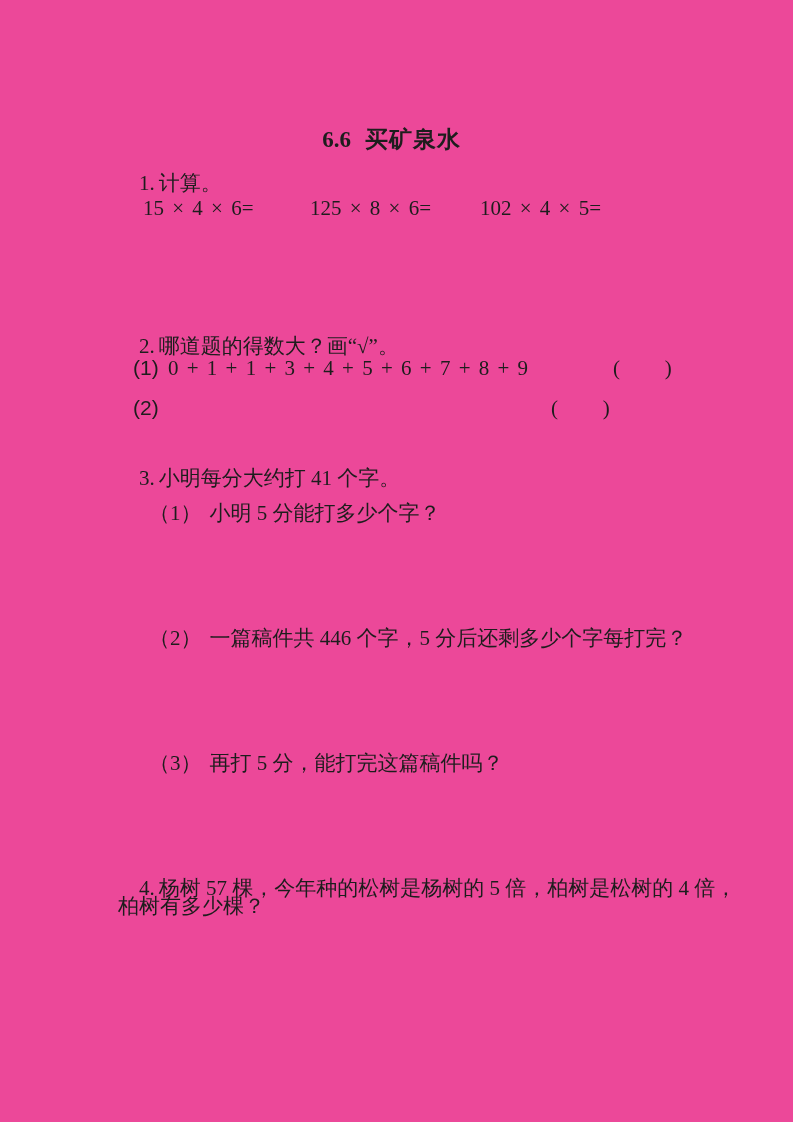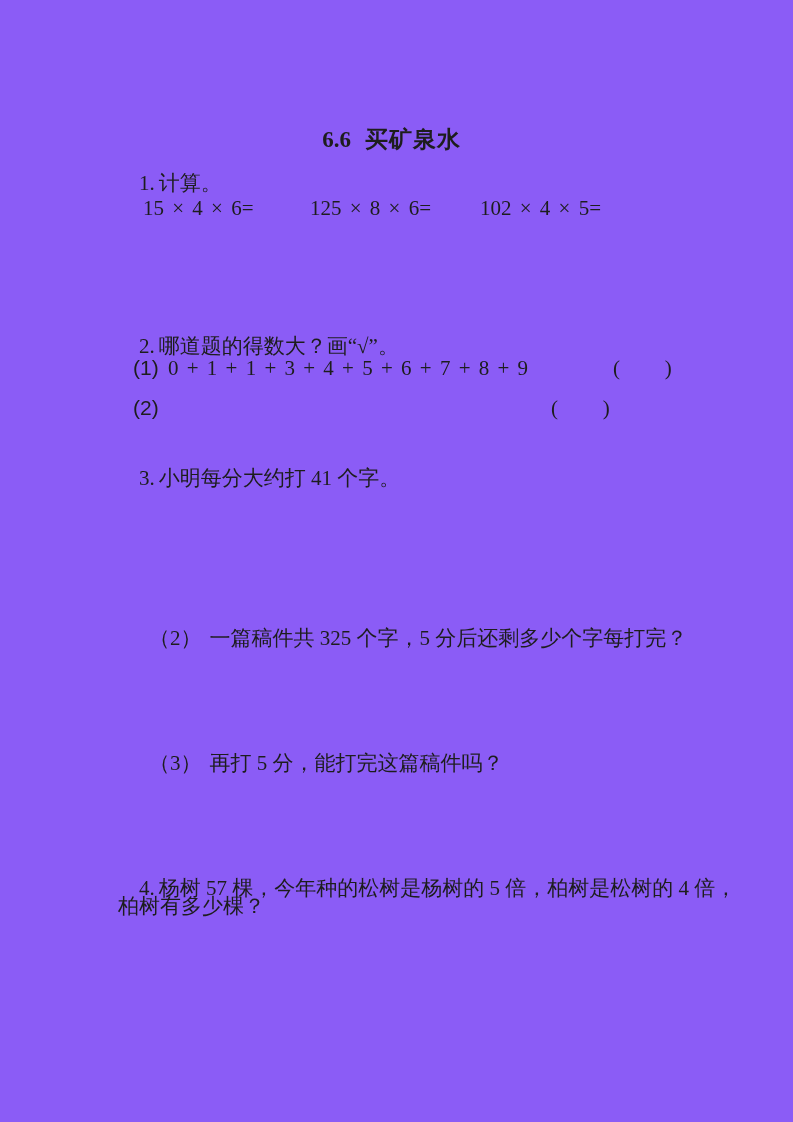--- a/index.html
+++ b/index.html
@@ -4,21 +4,21 @@
 <style>
   html, body {
     margin: 0;
     padding: 0;
     background: #ffffff;
   }
   .page {
     position: relative;
     width: 793px;
     height: 1122px;
-    background: #8b5cf6;
+    background: #ec4899;
     color: #1d1d1d;
     font-family: "Liberation Serif", "DejaVu Serif", serif;
     font-size: 21px;
     overflow: hidden;
   }
   .abs {
     position: absolute;
     white-space: pre;
     line-height: 1.15;
   }
@@ -78,23 +78,26 @@
   <div class="abs expr" style="left:168px; top:356px;">0 + 1 + 1 + 3 + 4 + 5 + 6 + 7 + 8 + 9</div>
   <div class="abs blank" style="left:613px; top:356px;">(       )</div>
 
   <div class="abs q2-label" style="left:133px; top:396px;">(2)</div>
   <div class="abs blank" style="left:551px; top:396px;">(       )</div>
 
   <div class="abs" style="left:118px; top:442px;">
     <span class="qnum">3.</span><span>小明每分大约打 41 个字。</span>
   </div>
 
+  <div class="abs" style="left:128px; top:477px;">
+    <span class="q3-label">（1）</span><span>小明 5 分能打多少个字？</span>
+  </div>
 
   <div class="abs" style="left:128px; top:602px;">
-    <span class="q3-label">（2）</span><span>一篇稿件共 325 个字，5 分后还剩多少个字每打完？</span>
+    <span class="q3-label">（2）</span><span>一篇稿件共 446 个字，5 分后还剩多少个字每打完？</span>
   </div>
 
   <div class="abs" style="left:128px; top:727px;">
     <span class="q3-label">（3）</span><span>再打 5 分，能打完这篇稿件吗？</span>
   </div>
 
   <div class="abs" style="left:118px; top:852px;">
     <span class="qnum">4.</span><span>杨树 57 棵，今年种的松树是杨树的 5 倍，柏树是松树的 4 倍，</span>
   </div>
   <div class="abs" style="left:118px; top:894px;">柏树有多少棵？</div>

